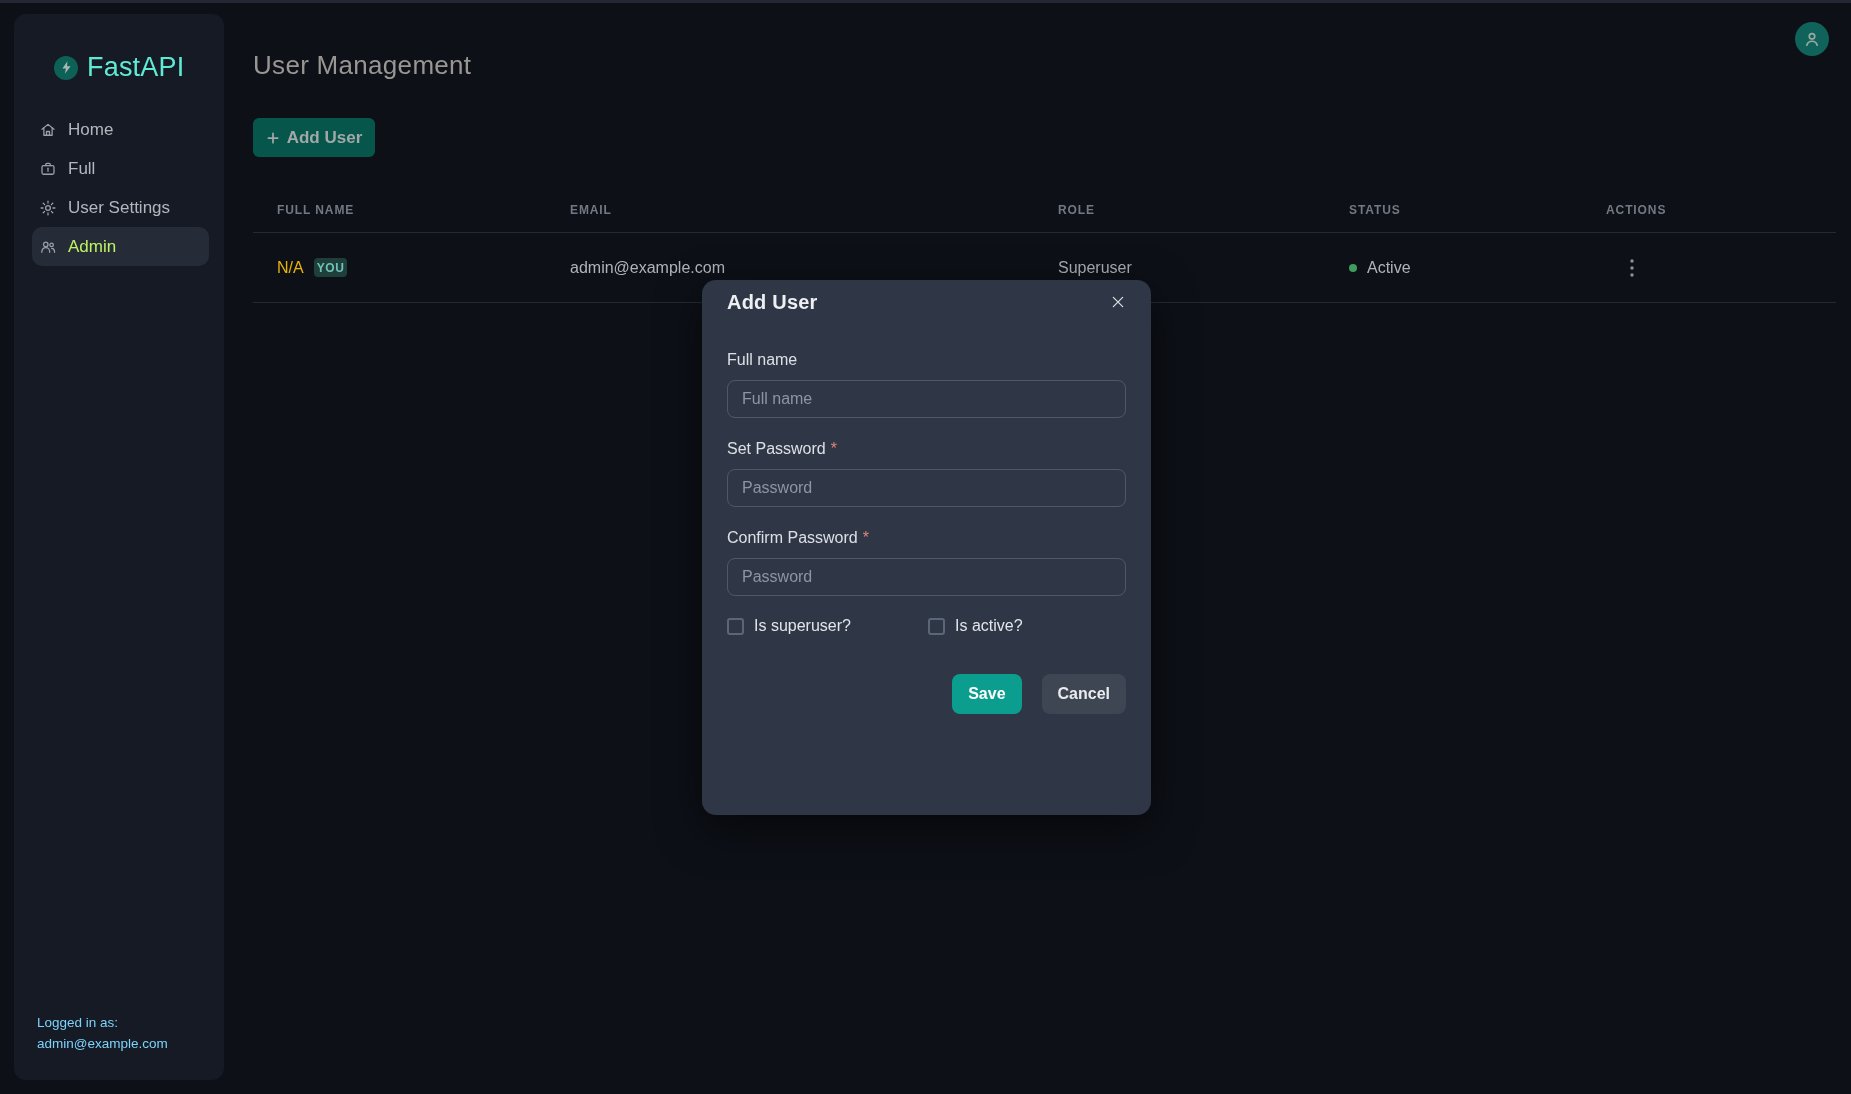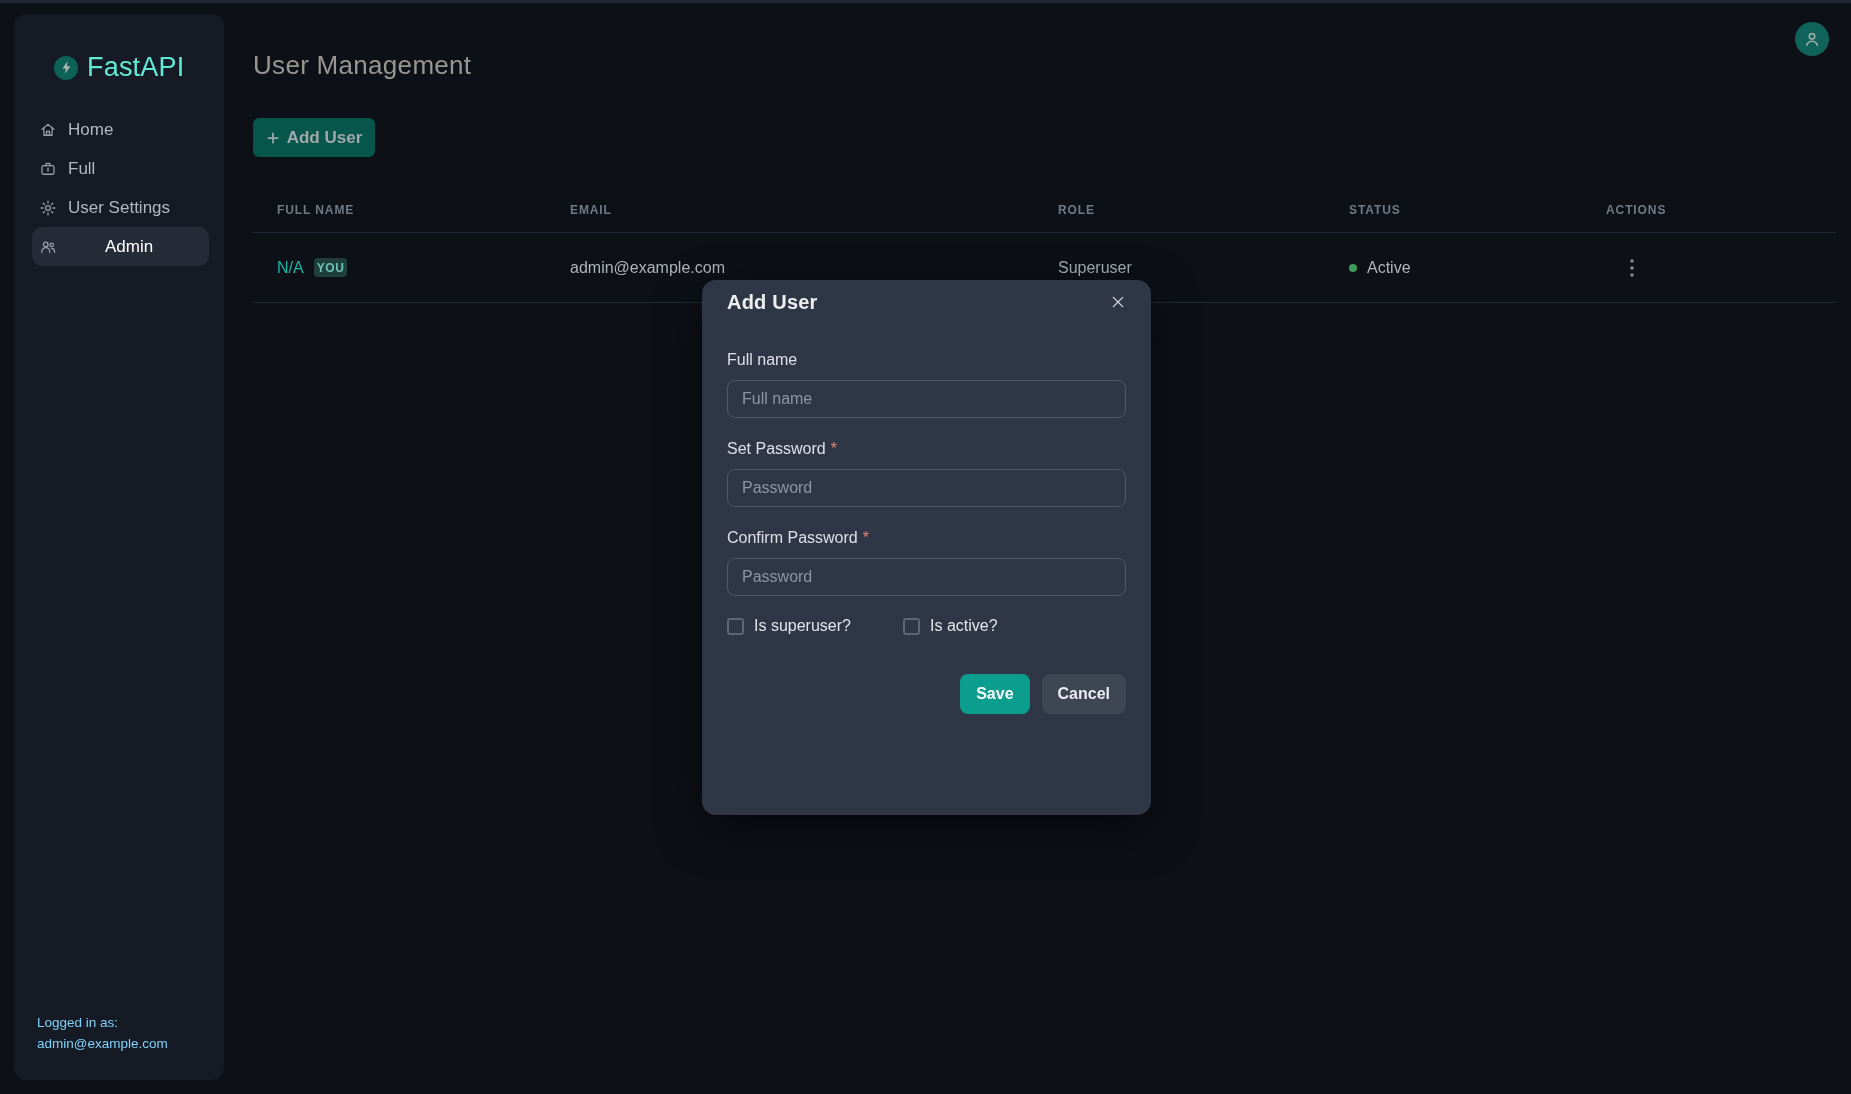--- a/index.html
+++ b/index.html
@@ -26,21 +26,21 @@
   .brand-name { font-size:27px; font-weight:400; color:#5eead4; letter-spacing:.2px; }
 
   .nav { margin-top:27px; }
   .nav-item {
     display:flex; align-items:center; height:39px; margin:0 15px 0 18px;
     padding-left:7px; border-radius:10px; cursor:pointer;
     color:#b2b7be; font-size:17px;
   }
   .nav-item .nav-icon { width:18px; height:18px; color:#99a0a9; margin-right:11px; flex:0 0 auto; }
   .nav-item .nav-icon svg { width:18px; height:18px; display:block; }
-  .nav-item.active { background:#262c37; color:#ffffff;gap:37px; }
+  .nav-item.active { background:#262c37; color:#bef264; }
 
   .sidebar-footer { position:absolute; left:23px; bottom:26px; font-size:13.5px; line-height:21px; color:#7dd3fc; }
 
   
   .page-title { position:absolute; left:253px; top:50px; font-size:26px; font-weight:400; color:#989692; letter-spacing:.3px; }
 
   .add-user-btn {
     position:absolute; left:253px; top:118px; width:122px; height:39px;
     background:#07564c; border:none; border-radius:6px; cursor:pointer;
     display:flex; align-items:center; justify-content:center; gap:7px;
@@ -53,21 +53,21 @@
     display:grid; grid-template-columns:293px 488px 291px 257px 1fr;
     align-items:center; border-bottom:1px solid #242a35;
   }
   .t-head { height:45px; }
   .t-head .th {
     padding-left:24px; font-size:12px; font-weight:700; letter-spacing:.9px;
     text-transform:uppercase; color:#717984;
   }
   .t-row { height:70px; font-size:16px; }
   .t-row .td { padding-left:24px; display:flex; align-items:center; }
-  .cell-muted { color:#14b8a6; }
+  .cell-muted { color:#eab308; }
   .you-badge {
     margin-left:10px; padding:3px 3px 2px; border-radius:4px;
     background:#1f3f3b; color:#6fc3b8; font-size:12px; font-weight:700; letter-spacing:.6px;
   }
   .cell-role { color:#a8adb5; }
   .status-dot { width:8px; height:8px; border-radius:50%; background:#3f9d5c; margin-right:10px; flex:0 0 auto; }
   .actions-menu-btn {
     margin-left:20px; background:none; border:none; cursor:pointer; padding:4px; color:#8b929c;
   }
   .actions-menu-btn svg { width:4px; height:18px; display:block; }
@@ -97,25 +97,25 @@
   .field-label { display:block; font-size:16px; line-height:20px; color:#dce0e6; margin-bottom:10px; }
   .req { color:#e2837b; margin-left:5px; }
   .field input {
     width:100%; height:38px; background:transparent; border:1px solid #4d586b; border-radius:8px;
     padding:0 14px; font-size:16px; color:#e3e6ea; font-family:inherit; outline:none;
   }
   .field input::placeholder { color:#8c95a6; }
 
   .checkbox-row { display:flex; margin-top:19px; }
   .checkbox-item { display:flex; align-items:center; cursor:pointer; }
-  .checkbox-item:first-child { width:176px; flex:0 0 auto; }
+  .checkbox-item:first-child { width:201px; flex:0 0 auto; }
   .checkbox-box { width:17px; height:17px; border:2px solid #5c6679; border-radius:3px; background:transparent; flex:0 0 auto; }
   .checkbox-label { margin-left:10px; font-size:16px; color:#e2e5ea; }
 
-  .modal-footer { display:flex; justify-content:flex-end; gap:12px; margin-top:39px; }
+  .modal-footer { display:flex; justify-content:flex-end; gap:20px; margin-top:39px; }
   .btn { height:40px; border:none; border-radius:8px; padding:0 16px; font-size:16px; font-weight:700; font-family:inherit; cursor:pointer; }
   .btn-save { background:#0b9d8d; color:#ffffff; }
   .btn-cancel { background:#3e4654; color:#e9ebee; }
 </style>
 </head>
 <body>
 
 <div class="top-hairline"></div>
 
 <aside class="sidebar">

